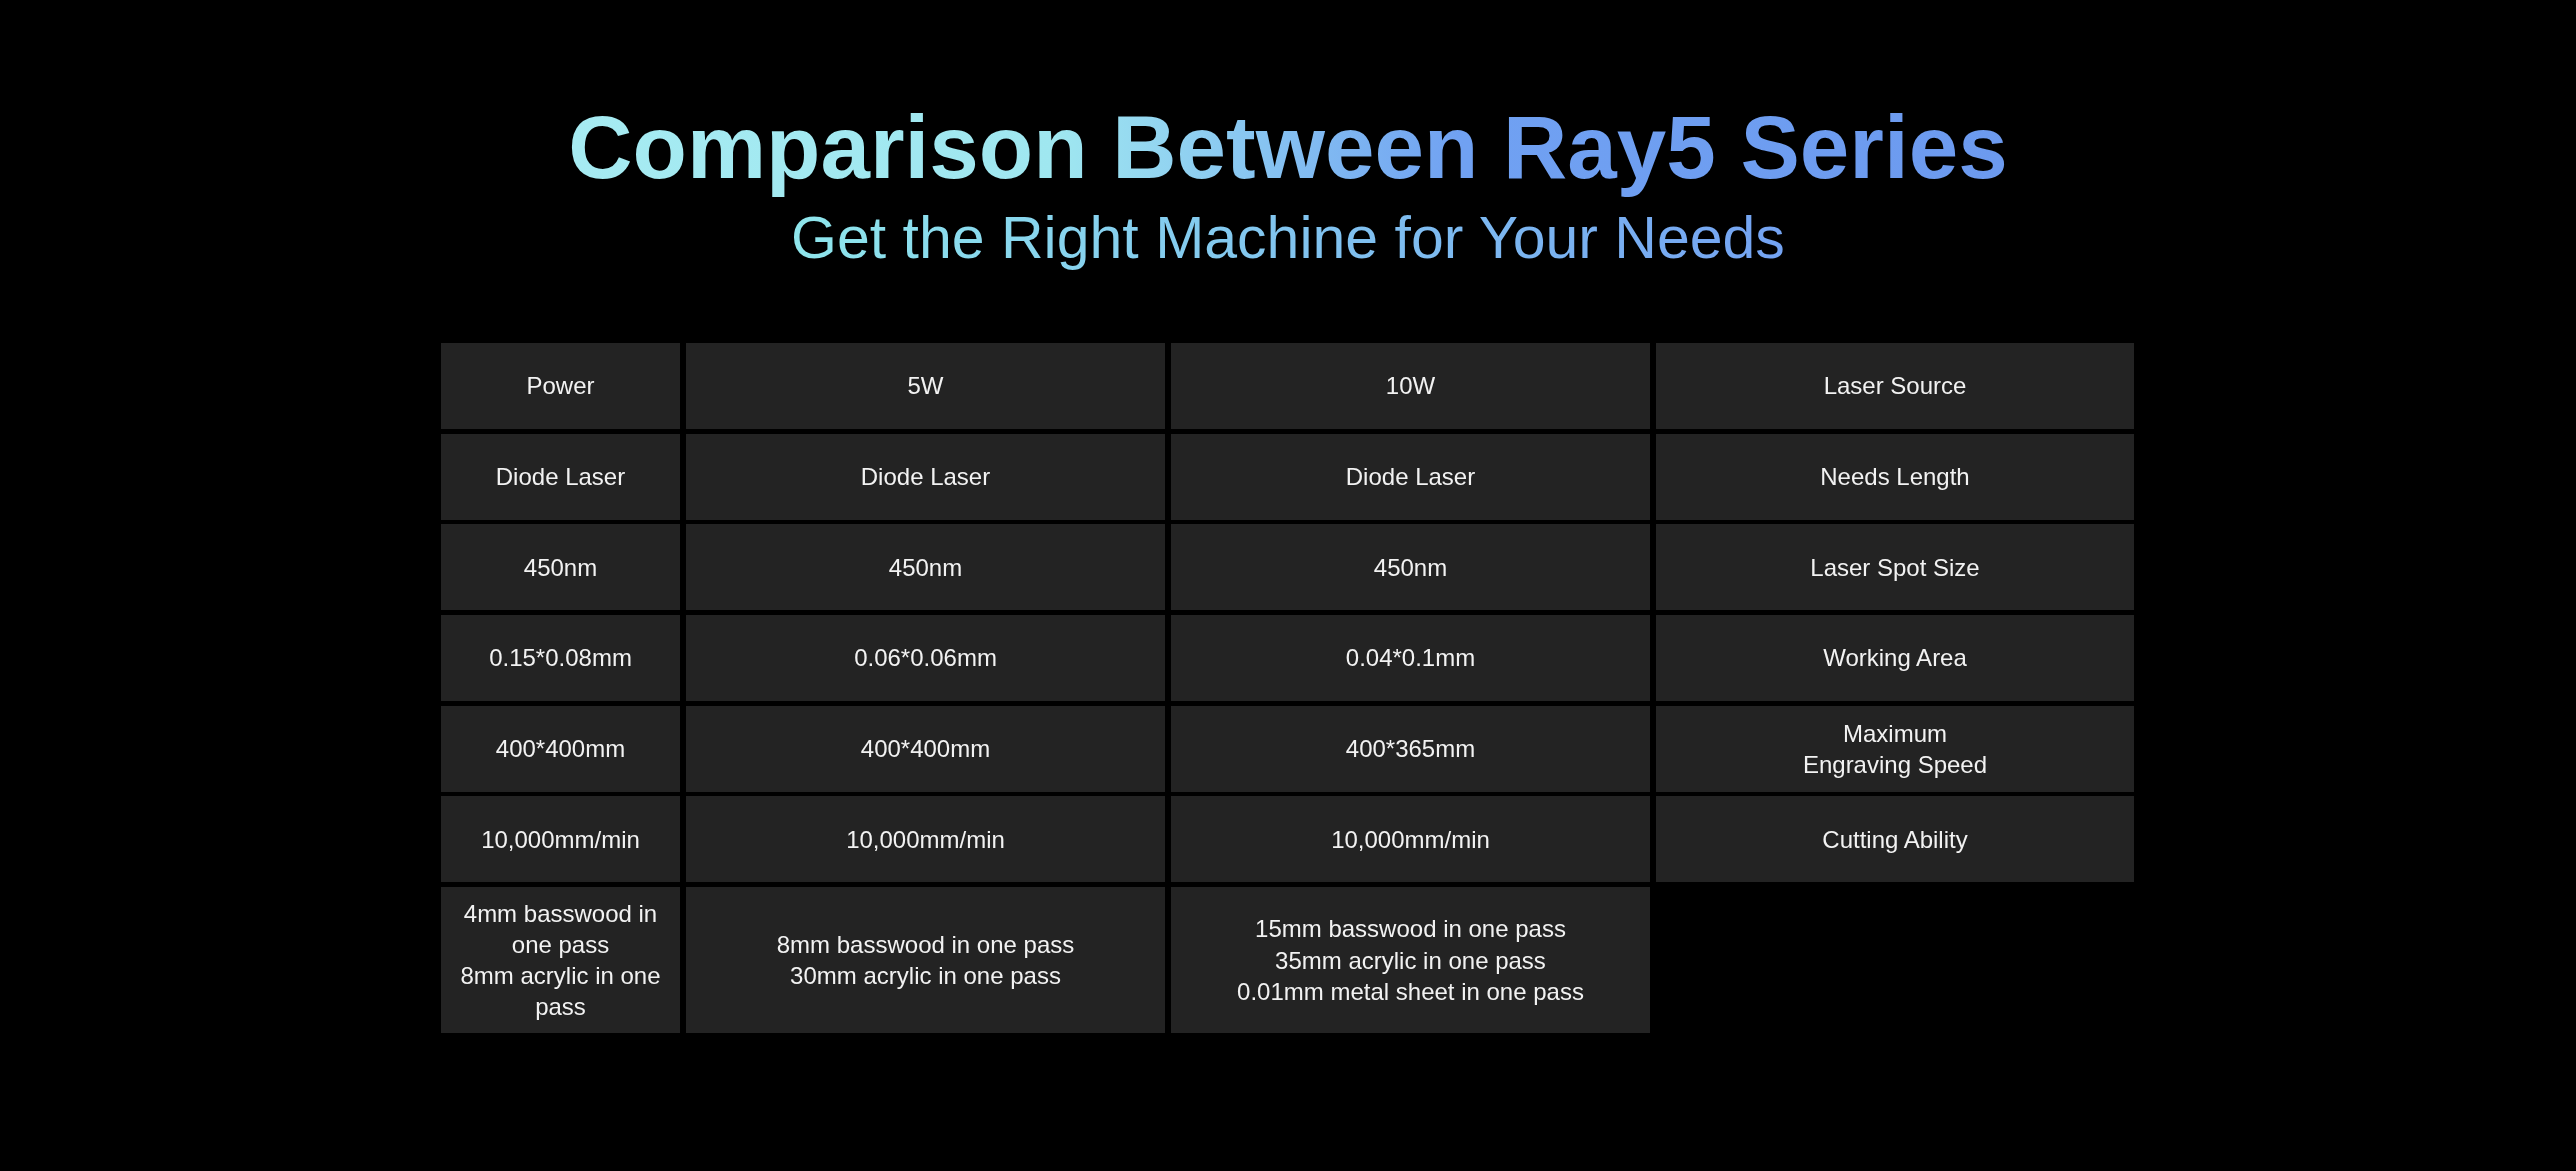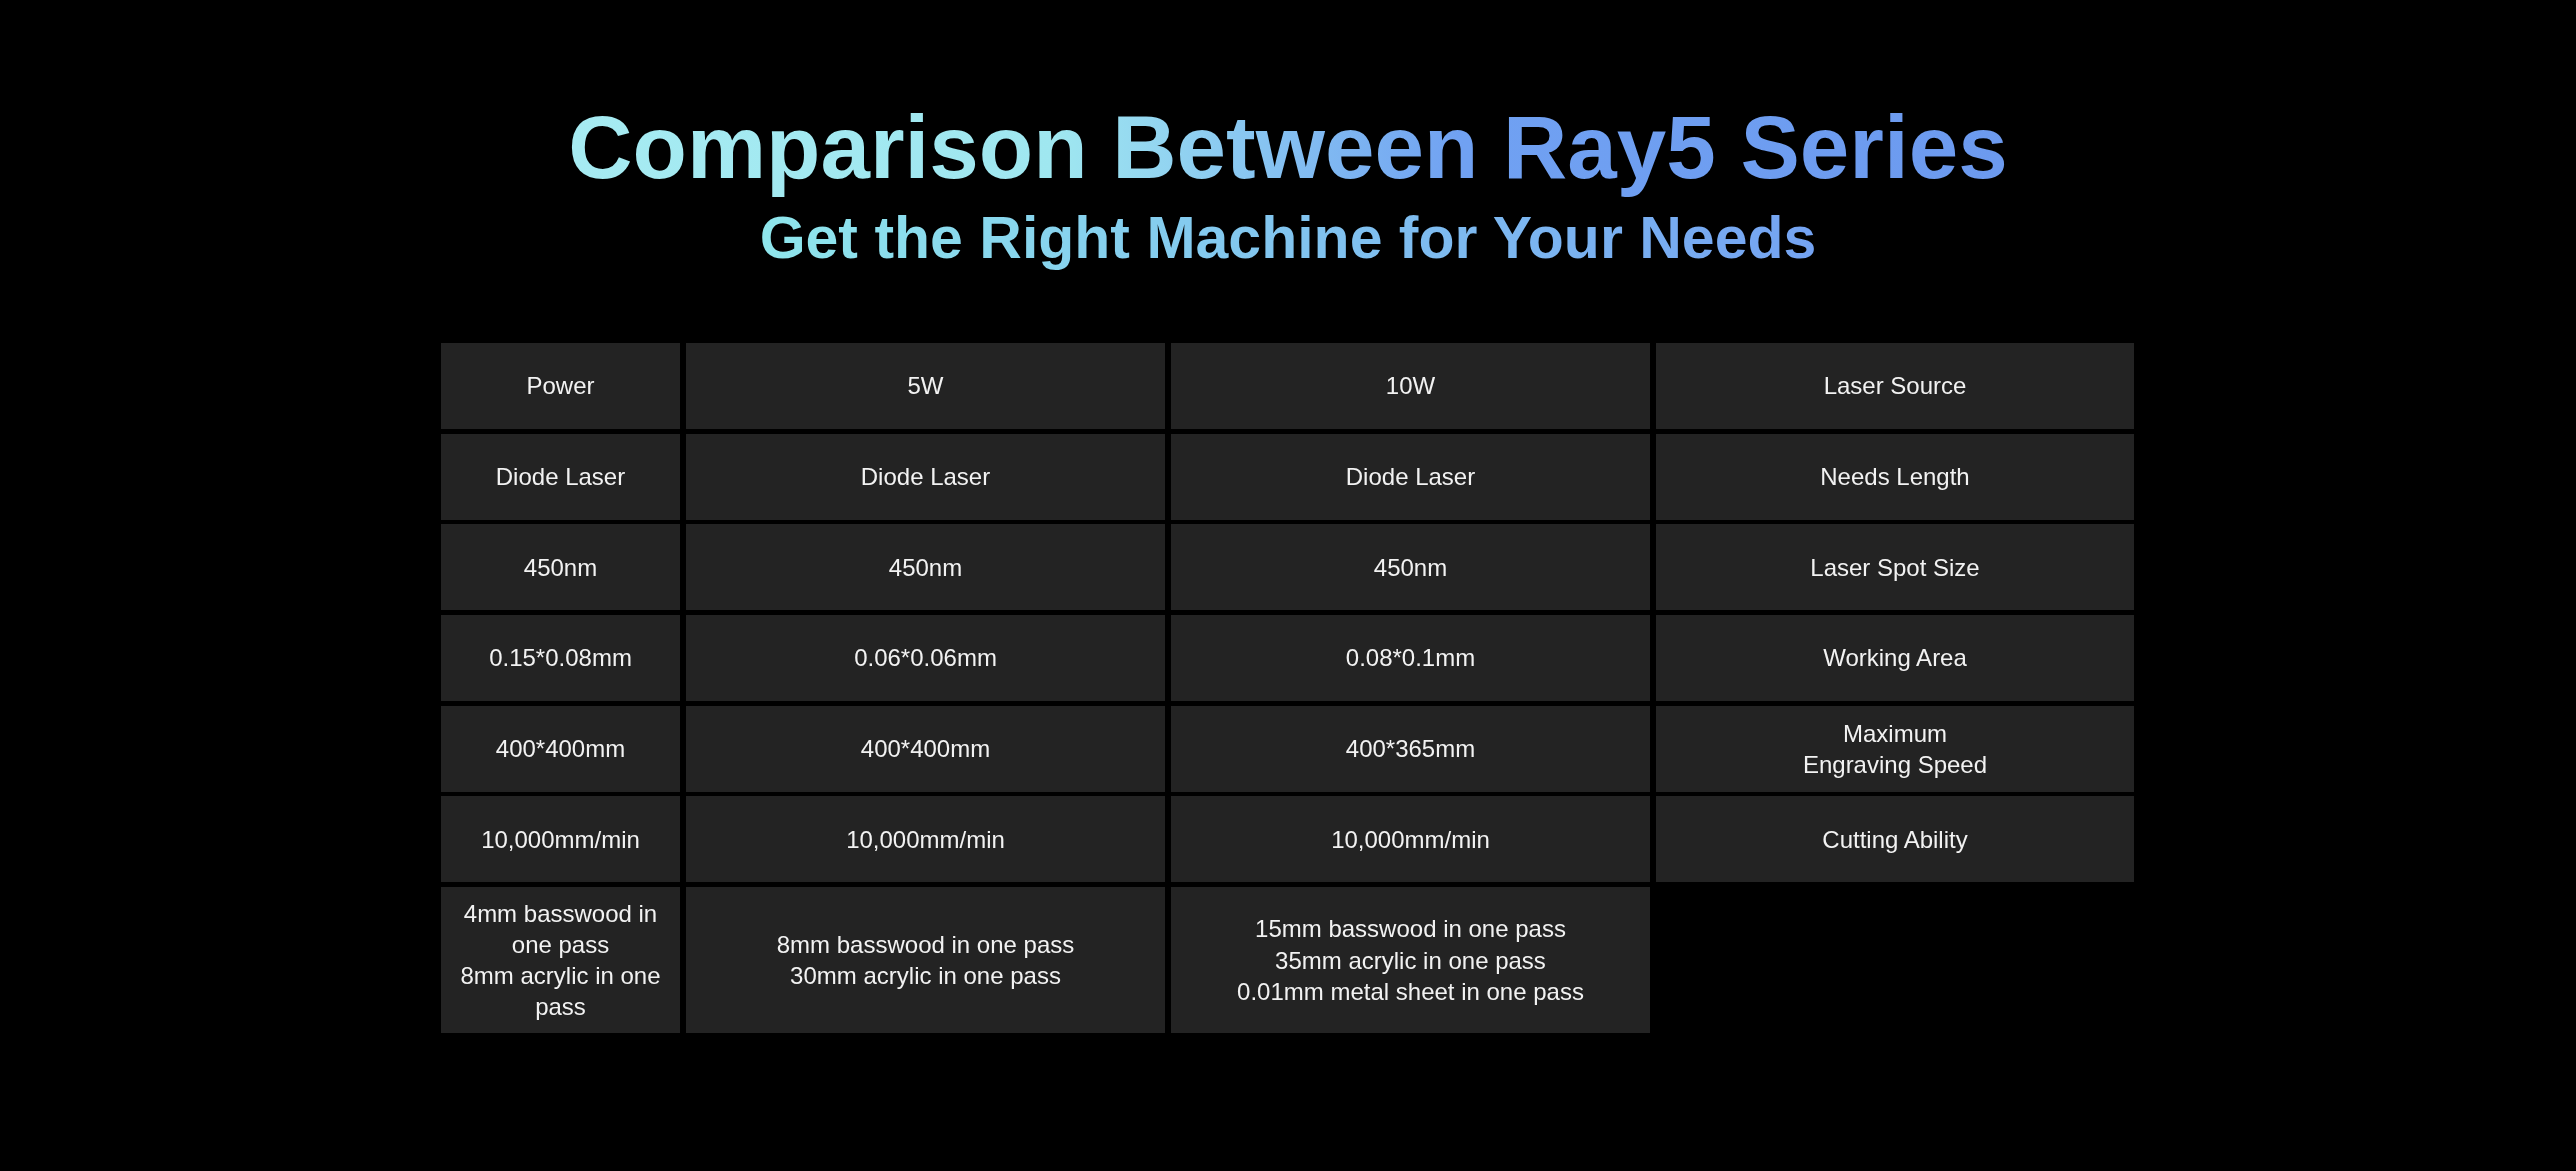--- a/index.html
+++ b/index.html
@@ -38,21 +38,21 @@
     position: absolute;
     top: 203px;
     left: 0;
     width: 100%;
     text-align: center;
   }
   .subtitle {
     display: inline-block;
     margin: 0;
     font-size: 59px;
-    font-weight: 700;
+    font-weight: 400;
     line-height: 1.2;
     background: linear-gradient(90deg, #8fe6ec 0%, #74a3f2 100%);
     -webkit-background-clip: text;
     background-clip: text;
     color: transparent;
     -webkit-text-fill-color: transparent;
   }
   .table {
     position: absolute;
     left: 441px;
@@ -102,21 +102,21 @@
     <div class="cell">Diode Laser</div>
 
     <div class="cell">Needs Length</div>
     <div class="cell">450nm</div>
     <div class="cell">450nm</div>
     <div class="cell">450nm</div>
 
     <div class="cell">Laser Spot Size</div>
     <div class="cell">0.15*0.08mm</div>
     <div class="cell">0.06*0.06mm</div>
-    <div class="cell">0.08*0.1mm</div>
+    <div class="cell">0.04*0.1mm</div>
 
     <div class="cell">Working Area</div>
     <div class="cell">400*400mm</div>
     <div class="cell">400*400mm</div>
     <div class="cell">400*365mm</div>
 
     <div class="cell">Maximum
 Engraving Speed</div>
     <div class="cell">10,000mm/min</div>
     <div class="cell">10,000mm/min</div>

